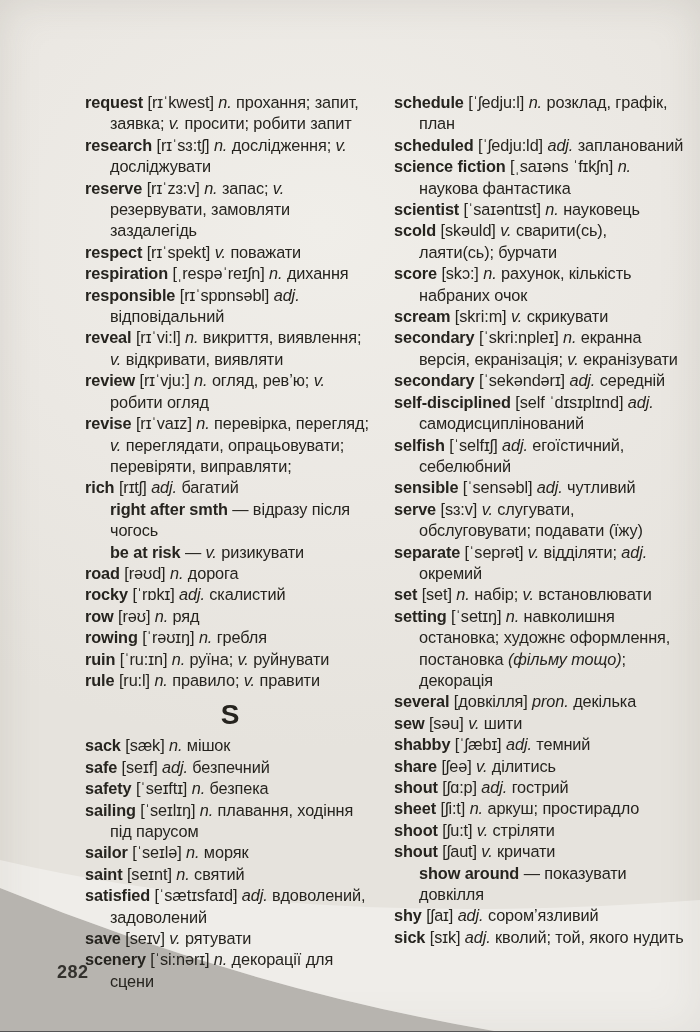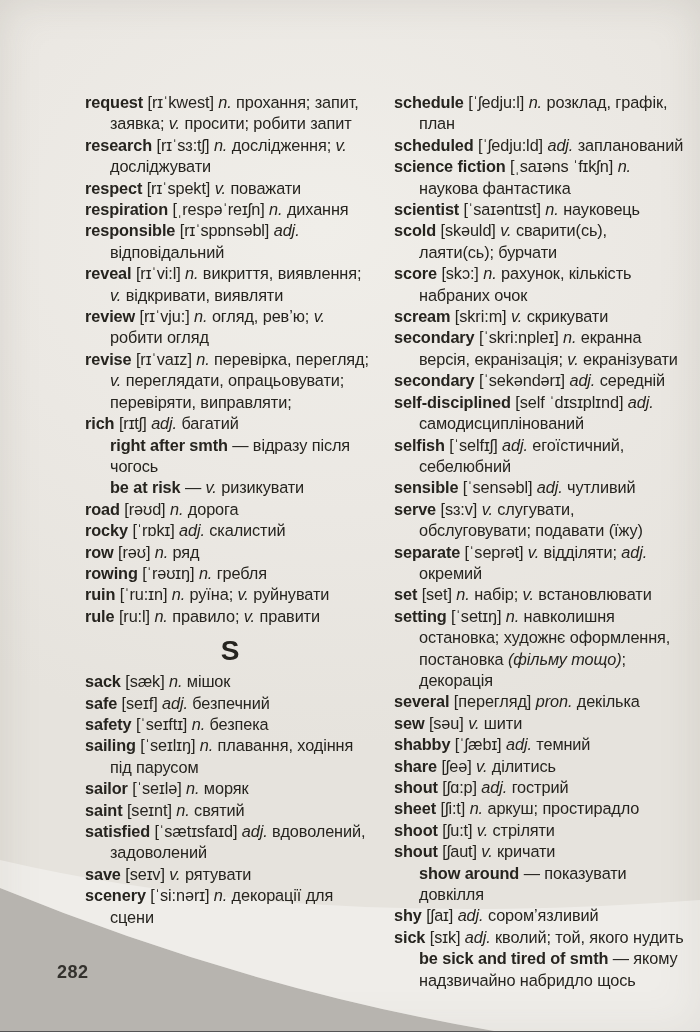--- a/index.html
+++ b/index.html
@@ -47,20 +47,21 @@
 
   <svg class="corner-svg" viewBox="0 0 700 1032" xmlns="http://www.w3.org/2000/svg" aria-hidden="true">
     <path d="M0,888 Q250,990 500,1032 L0,1032 Z" fill="#b7b4af"></path>
     <path d="M0,888 Q250,990 500,1032 L700,1032 L700,900 Q300,930 0,860 Z" fill="rgba(255,255,255,0.35)"></path>
   </svg>
 
   <div class="columns">
     <div class="col" id="col-left">
         <p class="entry"><span class="r-b">request</span><span class="r-n"> [rɪˈkwest] </span><span class="r-i">n.</span><span class="r-n"> прохання; запит, заявка; </span><span class="r-i">v.</span><span class="r-n"> просити; робити запит</span></p>
         <p class="entry"><span class="r-b">research</span><span class="r-n"> [rɪˈsɜ:tʃ] </span><span class="r-i">n.</span><span class="r-n"> дослідження; </span><span class="r-i">v.</span><span class="r-n"> досліджувати</span></p>
+        <p class="entry"><span class="r-b">reserve</span><span class="r-n"> [rɪˈzɜ:v] </span><span class="r-i">n.</span><span class="r-n"> запас; </span><span class="r-i">v.</span><span class="r-n"> резервувати, замовляти заздалегідь</span></p>
         <p class="entry"><span class="r-b">respect</span><span class="r-n"> [rɪˈspekt] </span><span class="r-i">v.</span><span class="r-n"> поважати</span></p>
         <p class="entry"><span class="r-b">respiration</span><span class="r-n"> [ˌrespəˈreɪʃn] </span><span class="r-i">n.</span><span class="r-n"> дихання</span></p>
         <p class="entry"><span class="r-b">responsible</span><span class="r-n"> [rɪˈspɒnsəbl] </span><span class="r-i">adj.</span><span class="r-n"> відповідальний</span></p>
         <p class="entry"><span class="r-b">reveal</span><span class="r-n"> [rɪˈvi:l] </span><span class="r-i">n.</span><span class="r-n"> викриття, виявлення; </span><span class="r-i">v.</span><span class="r-n"> відкривати, виявляти</span></p>
         <p class="entry"><span class="r-b">review</span><span class="r-n"> [rɪˈvju:] </span><span class="r-i">n.</span><span class="r-n"> огляд, рев’ю; </span><span class="r-i">v.</span><span class="r-n"> робити огляд</span></p>
         <p class="entry"><span class="r-b">revise</span><span class="r-n"> [rɪˈvaɪz] </span><span class="r-i">n.</span><span class="r-n"> перевірка, перегляд; </span><span class="r-i">v.</span><span class="r-n"> переглядати, опрацьовувати; перевіряти, виправляти;</span></p>
         <p class="entry"><span class="r-b">rich</span><span class="r-n"> [rɪtʃ] </span><span class="r-i">adj.</span><span class="r-n"> багатий</span></p>
         <p class="entry sub"><span class="r-b">right after smth</span><span class="r-n"> — відразу після чогось</span></p>
         <p class="entry sub"><span class="r-b">be at risk</span><span class="r-n"> — </span><span class="r-i">v.</span><span class="r-n"> ризикувати</span></p>
         <p class="entry"><span class="r-b">road</span><span class="r-n"> [rəʊd] </span><span class="r-i">n.</span><span class="r-n"> дорога</span></p>
@@ -90,30 +91,29 @@
         <p class="entry"><span class="r-b">scream</span><span class="r-n"> [skri:m] </span><span class="r-i">v.</span><span class="r-n"> скрикувати</span></p>
         <p class="entry"><span class="r-b">secondary</span><span class="r-n"> [ˈskri:npleɪ] </span><span class="r-i">n.</span><span class="r-n"> екранна версія, екранізація; </span><span class="r-i">v.</span><span class="r-n"> екранізувати</span></p>
         <p class="entry"><span class="r-b">secondary</span><span class="r-n"> [ˈsekəndərɪ] </span><span class="r-i">adj.</span><span class="r-n"> середній</span></p>
         <p class="entry"><span class="r-b">self-disciplined</span><span class="r-n"> [self ˈdɪsɪplɪnd] </span><span class="r-i">adj.</span><span class="r-n"> самодисциплінований</span></p>
         <p class="entry"><span class="r-b">selfish</span><span class="r-n"> [ˈselfɪʃ] </span><span class="r-i">adj.</span><span class="r-n"> егоїстичний, себелюбний</span></p>
         <p class="entry"><span class="r-b">sensible</span><span class="r-n"> [ˈsensəbl] </span><span class="r-i">adj.</span><span class="r-n"> чутливий</span></p>
         <p class="entry"><span class="r-b">serve</span><span class="r-n"> [sɜ:v] </span><span class="r-i">v.</span><span class="r-n"> слугувати, обслуговувати; подавати (їжу)</span></p>
         <p class="entry"><span class="r-b">separate</span><span class="r-n"> [ˈseprət] </span><span class="r-i">v.</span><span class="r-n"> відділяти; </span><span class="r-i">adj.</span><span class="r-n"> окремий</span></p>
         <p class="entry"><span class="r-b">set</span><span class="r-n"> [set] </span><span class="r-i">n.</span><span class="r-n"> набір; </span><span class="r-i">v.</span><span class="r-n"> встановлювати</span></p>
         <p class="entry"><span class="r-b">setting</span><span class="r-n"> [ˈsetɪŋ] </span><span class="r-i">n.</span><span class="r-n"> навколишня остановка; художнє оформлення, постановка </span><span class="r-i">(фільму тощо)</span><span class="r-n">; декорація</span></p>
-        <p class="entry"><span class="r-b">several</span><span class="r-n"> [перегляд] </span><span class="r-i">pron.</span><span class="r-n"> декілька</span></p>
+        <p class="entry"><span class="r-b">several</span><span class="r-n"> [довкілля] </span><span class="r-i">pron.</span><span class="r-n"> декілька</span></p>
         <p class="entry"><span class="r-b">sew</span><span class="r-n"> [səu] </span><span class="r-i">v.</span><span class="r-n"> шити</span></p>
         <p class="entry"><span class="r-b">shabby</span><span class="r-n"> [ˈʃæbɪ] </span><span class="r-i">adj.</span><span class="r-n"> темний</span></p>
         <p class="entry"><span class="r-b">share</span><span class="r-n"> [ʃeə] </span><span class="r-i">v.</span><span class="r-n"> ділитись</span></p>
         <p class="entry"><span class="r-b">shout</span><span class="r-n"> [ʃɑ:p] </span><span class="r-i">adj.</span><span class="r-n"> гострий</span></p>
         <p class="entry"><span class="r-b">sheet</span><span class="r-n"> [ʃi:t] </span><span class="r-i">n.</span><span class="r-n"> аркуш; простирадло</span></p>
         <p class="entry"><span class="r-b">shoot</span><span class="r-n"> [ʃu:t] </span><span class="r-i">v.</span><span class="r-n"> стріляти</span></p>
         <p class="entry"><span class="r-b">shout</span><span class="r-n"> [ʃaut] </span><span class="r-i">v.</span><span class="r-n"> кричати</span></p>
         <p class="entry sub"><span class="r-b">show around</span><span class="r-n"> — показувати довкілля</span></p>
         <p class="entry"><span class="r-b">shy</span><span class="r-n"> [ʃaɪ] </span><span class="r-i">adj.</span><span class="r-n"> сором’язливий</span></p>
         <p class="entry"><span class="r-b">sick</span><span class="r-n"> [sɪk] </span><span class="r-i">adj.</span><span class="r-n"> кволий; той, якого нудить</span></p>
-        <p class="entry sub"><span class="r-b">be sick and tired of smth</span><span class="r-n"> — якому надзвичайно набридло щось</span></p>
       </div>
   </div>
 
   <div class="page-number">282</div>
 
 </div>
 
 </body></html>

